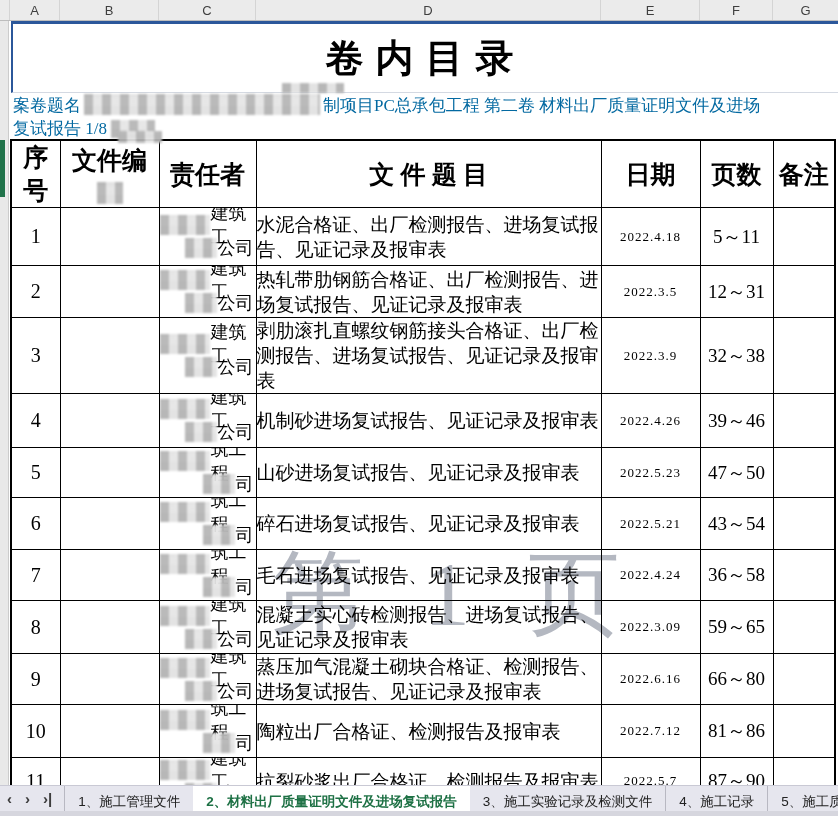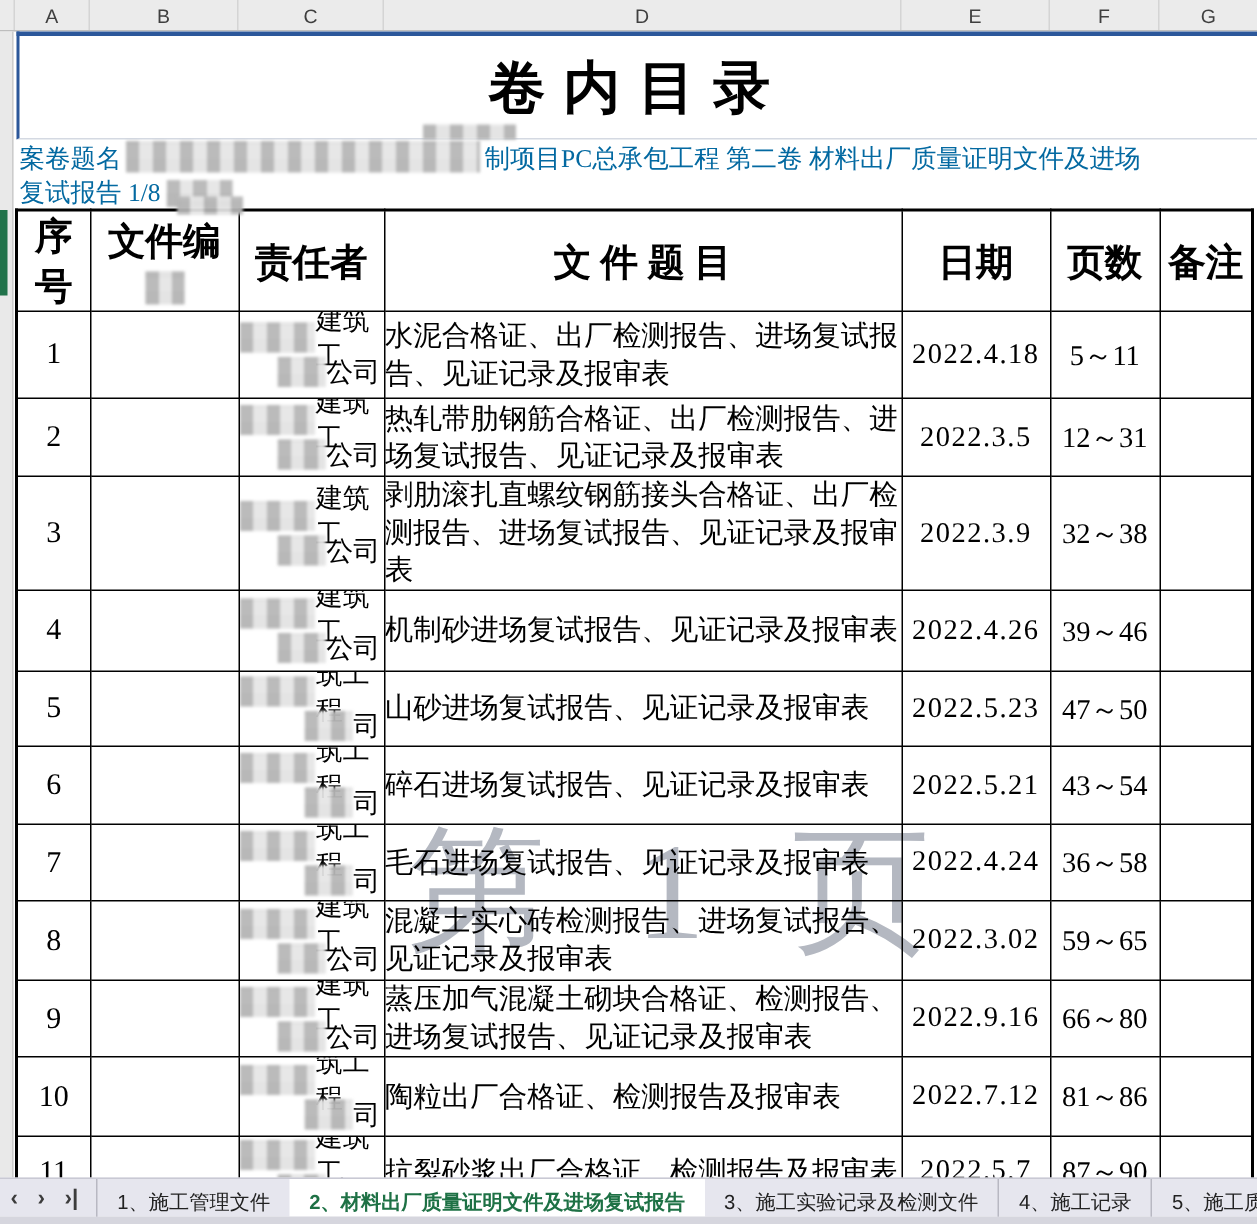--- a/index.html
+++ b/index.html
@@ -58,21 +58,21 @@
   tbody tr:nth-child(7){height:51px}tbody tr:nth-child(8){height:53px}
   tbody tr:nth-child(9){height:51px}tbody tr:nth-child(10){height:53px}
   tbody tr:nth-child(11){height:48px}
   td.seq{text-align:center;font-size:20px;}
   td.resp{font-size:18px;}
   .resp-line{display:flex;align-items:center;justify-content:flex-end;height:23px;padding-right:2px;}
   .resp-line .mosaic{flex:none;height:20px;}
   .rm1{width:50px;margin-right:1px;}
   .rm2{width:32px;margin-right:1px;}
   td.dtitle{font-size:19px;line-height:25px;padding:1px 4px;text-align:left;}
-  td.date{text-align:center;font-size:19px;letter-spacing:1px;}
+  td.date{text-align:center;font-size:13px;letter-spacing:1px;}
   td.pages{text-align:center;font-size:19px;}
 
   
   .watermark{position:absolute;left:272px;top:548px;display:flex;align-items:flex-start;
              font-family:"Liberation Serif",serif;font-size:92px;line-height:92px;
              color:#b4b8c1;mix-blend-mode:multiply;pointer-events:none;}
   .watermark .wm-1{margin:0 58px 0 60px;}
 
   
   .tab-bar{position:absolute;left:0;top:785px;width:838px;height:26px;box-sizing:border-box;
@@ -278,40 +278,40 @@
         <div class="resp-line">
               <span class="mosaic rm1"></span>
               <span>建筑工</span>
             </div>
         <div class="resp-line">
               <span class="mosaic rm2"></span>
               <span>公司</span>
             </div>
       </td>
       <td class="dtitle">混凝土实心砖检测报告、进场复试报告、见证记录及报审表</td>
-      <td class="date">2022.3.02</td>
+      <td class="date">2022.3.09</td>
       <td class="pages">59～65</td>
       <td class="remark"></td>
     </tr>
 
     <tr>
       <td class="seq">9</td>
       <td class="docno"></td>
       <td class="resp">
         <div class="resp-line">
               <span class="mosaic rm1"></span>
               <span>建筑工</span>
             </div>
         <div class="resp-line">
               <span class="mosaic rm2"></span>
               <span>公司</span>
             </div>
       </td>
       <td class="dtitle">蒸压加气混凝土砌块合格证、检测报告、进场复试报告、见证记录及报审表</td>
-      <td class="date">2022.9.16</td>
+      <td class="date">2022.6.16</td>
       <td class="pages">66～80</td>
       <td class="remark"></td>
     </tr>
 
     <tr>
       <td class="seq">10</td>
       <td class="docno"></td>
       <td class="resp">
         <div class="resp-line">
               <span class="mosaic rm1"></span>

